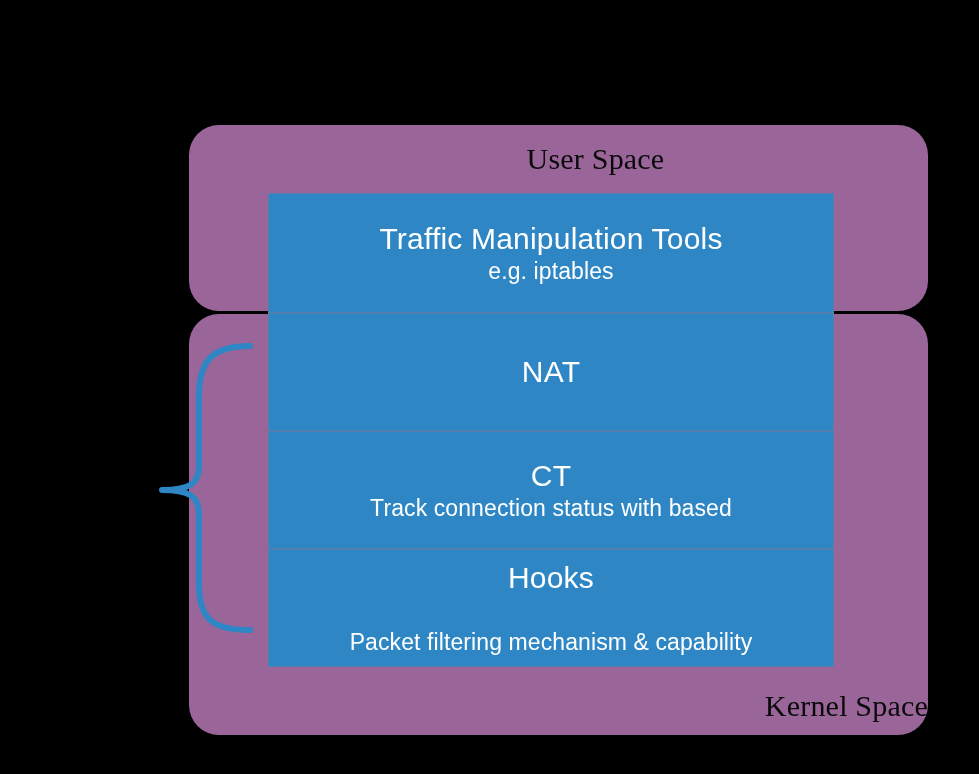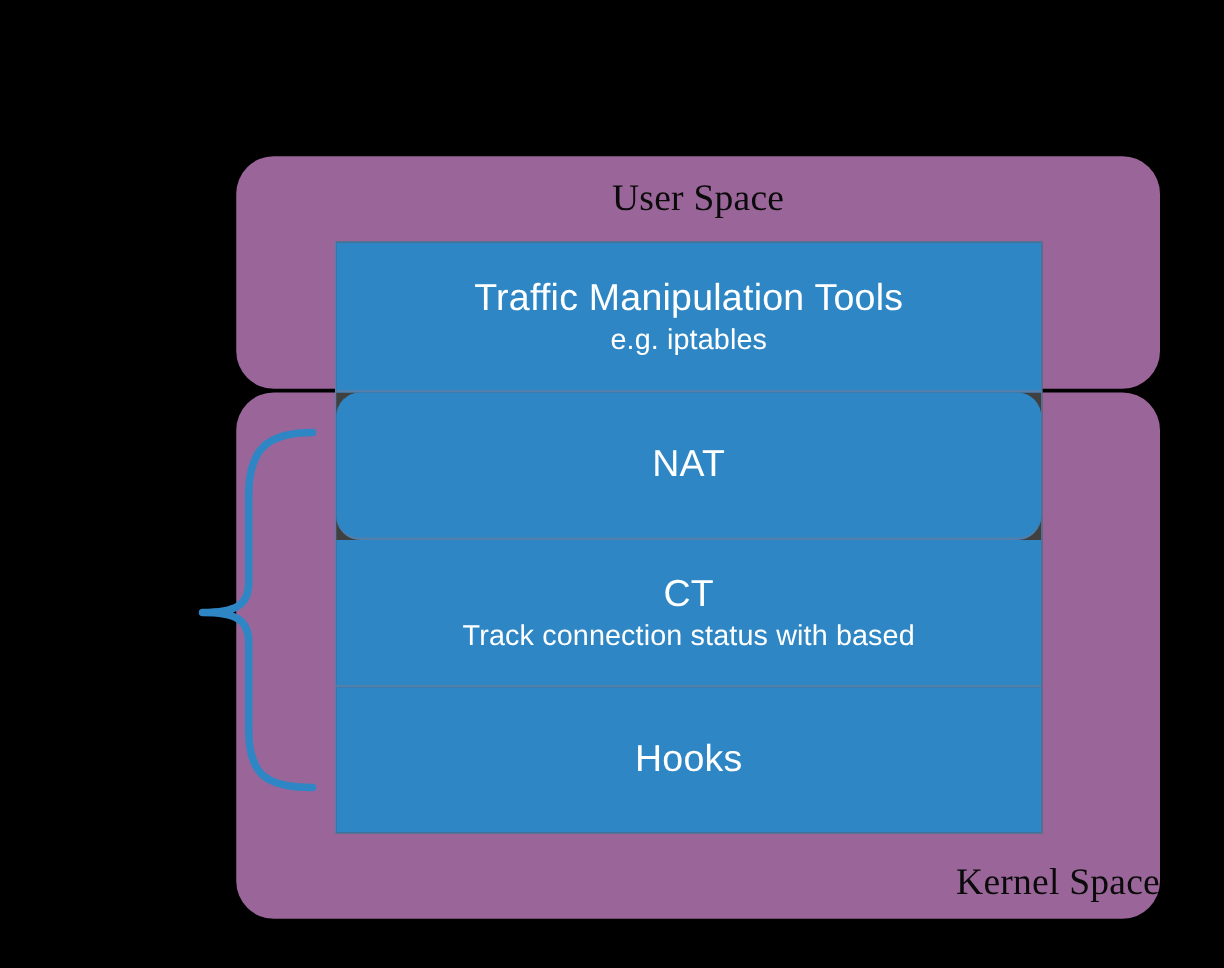--- a/index.html
+++ b/index.html
@@ -41,50 +41,50 @@
     position: absolute;
     left: 0;
     width: 100%;
     text-align: center;
     font-family: "Liberation Serif", serif;
     color: #0A0A0A;
     font-size: 30px;
     line-height: 34px;
     letter-spacing: 0.2px;
   }
-  #user-space-label  { top: 17px; }
+  #user-space-label  { top: 17px; margin-left: 37px; }
   #kernel-space-label{ bottom: 12px; text-align: right; }
 
   
   #layer-stack {
     position: absolute;
     left: 268px;
     top: 193px;
     width: 566px;
     height: 474px;
-    background: #404040;
+    background: #a21caf;
     border: 1px solid #5B7FA6;
     box-sizing: border-box;
     display: flex;
     flex-direction: column;
   }
   .layer {
     background: #2E87C4;
     color: #FFFFFF;
     text-align: center;
     box-sizing: border-box;
     display: flex;
     flex-direction: column;
     align-items: center;
     justify-content: center;
     border-bottom: 2px solid #527FAB;
   }
   .layer:last-child { border-bottom: none; }
   #layer-0 { height: 120px; }
-  #layer-1 { height: 118px; border-radius: 19px; }
+  #layer-1 { height: 118px; }
   #layer-2 { height: 118px; }
   #layer-3 { height: 116px; gap: 32px; }
 
   .layer-title {
     font-size: 30px;
     line-height: 36px;
     font-weight: 400;
     letter-spacing: 0.2px;
     white-space: nowrap;
   }
@@ -140,17 +140,18 @@
       <div class="layer-title">NAT</div>
     </div>
 
     <div class="layer" id="layer-2">
       <div class="layer-title">CT</div>
       <div class="layer-subtitle">Track connection status with based</div>
     </div>
 
     <div class="layer" id="layer-3">
       <div class="layer-title">Hooks</div>
+      <div class="layer-subtitle">Packet filtering mechanism &amp; capability</div>
     </div>
 
   </div>
 
 </div>
 
 </body></html>

